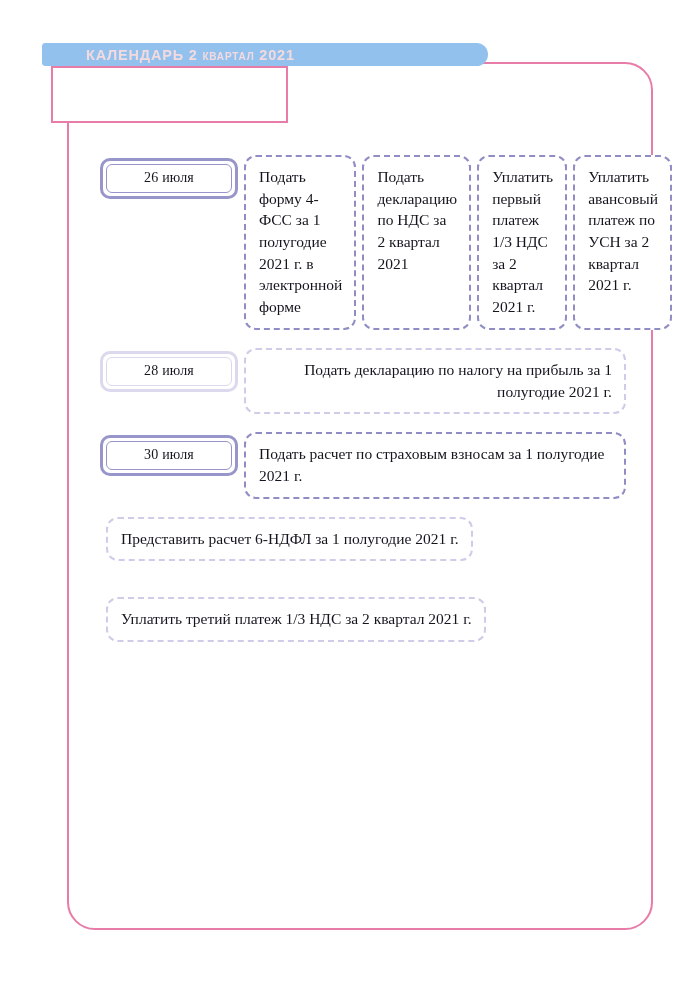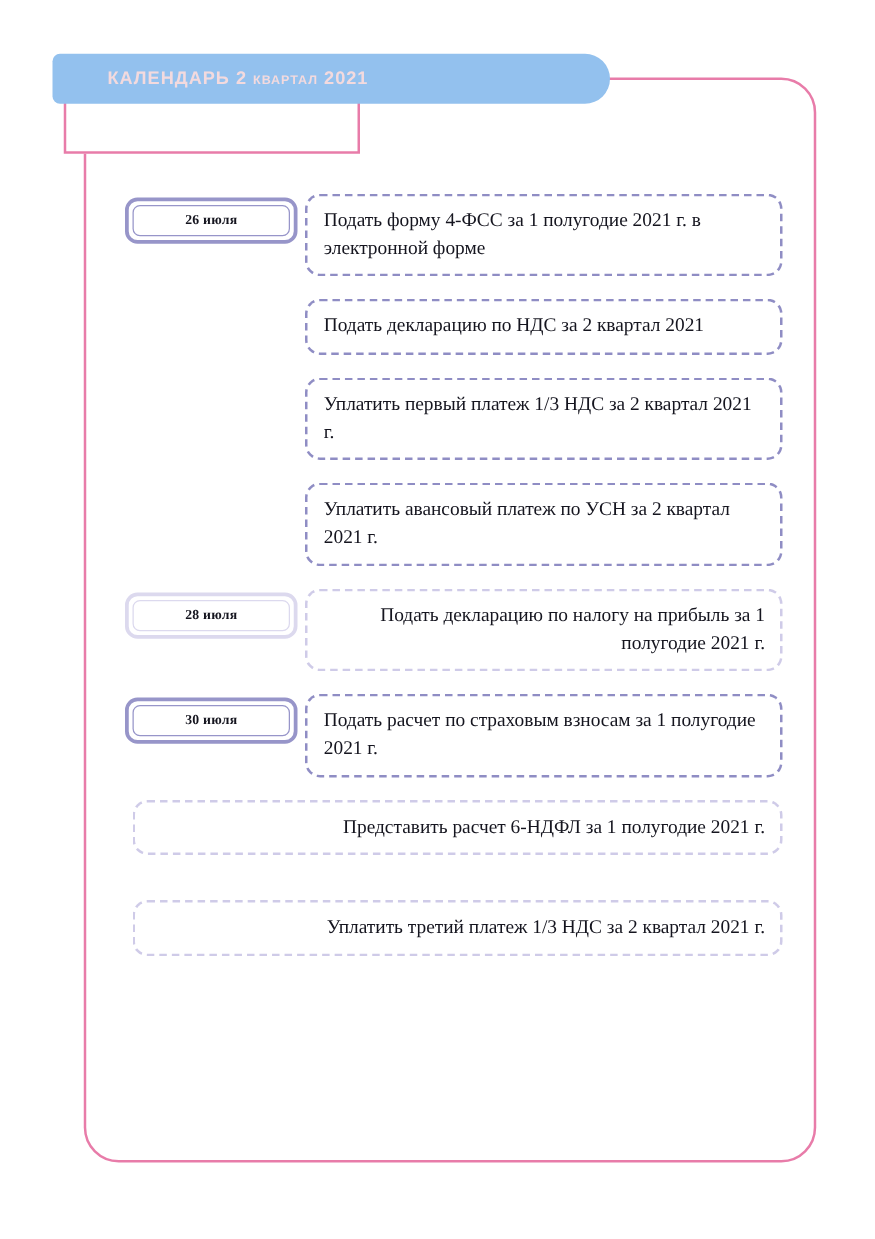--- a/index.html
+++ b/index.html
@@ -13,45 +13,45 @@
     border:2px solid var(--pink);border-radius:28px;background:#fff;z-index:1;
     box-sizing:border-box;
   }
   
   .tab-fold{
     position:absolute;left:51px;top:66px;width:237px;height:57px;
     border:2px solid var(--pink);background:#fff;z-index:2;box-sizing:border-box;
   }
   
   .header-bar{
-    position:absolute;left:42px;top:43px;width:446px;height:40px;
+    position:absolute;left:42px;top:43px;width:446px;height:23px;
     background:var(--blue);border-radius:6px 20px 20px 6px;z-index:3;
     display:flex;align-items:center;padding-left:44px;box-sizing:border-box;
   }
   .header-title{
     font-family:"Liberation Sans", sans-serif;font-weight:bold;
     font-size:14.5px;letter-spacing:.8px;color:var(--title);
     font-variant:small-caps;white-space:nowrap;
   }
   
   .content{
     position:absolute;left:100px;top:155px;width:526px;z-index:4;
   }
   .group{display:flex;align-items:flex-start;margin-bottom:18px;}
   .badge{
     flex:none;width:138px;box-sizing:border-box;margin-top:3px;
     border:3px solid;border-radius:10px;padding:3px;background:#fff;
   }
   .badge-inner{
     border:1px solid;border-radius:6px;text-align:center;
-    padding:5px 2px 6px;font-size:11px;letter-spacing:.2px;background:#fff;font-weight:bold;
+    padding:5px 2px 6px;font-size:14px;letter-spacing:.2px;background:#fff;
   }
   .group.dark  .badge,.group.dark  .badge-inner{border-color:var(--dark-badge);}
   .group.light .badge,.group.light .badge-inner{border-color:var(--light-badge);}
-  .tasks{flex:1;margin-left:6px;display:flex;flex-direction:column;gap:18px;}
+  .tasks{flex:1;margin-left:6px;display:flex;gap:6px;}
   .task{
     border:2.5px dashed;border-radius:12px;background:#fff;
     padding:9px 12px 10px 13px;font-size:15.5px;line-height:1.4;
     box-sizing:border-box;
   }
   .group.dark  .task{border-color:var(--dark);}
   .group.light .task{border-color:var(--light);text-align:right;}
 </style>
 </head>
 <body style="--pink: #e87ca9; --blue: #93c1ee; --title: #f3dade; --dark: #8f8dc4; --dark-badge: #9795c9; --light: #cfcbe8; --light-badge: #dcd9ee; color: rgb(21, 21, 31);">

